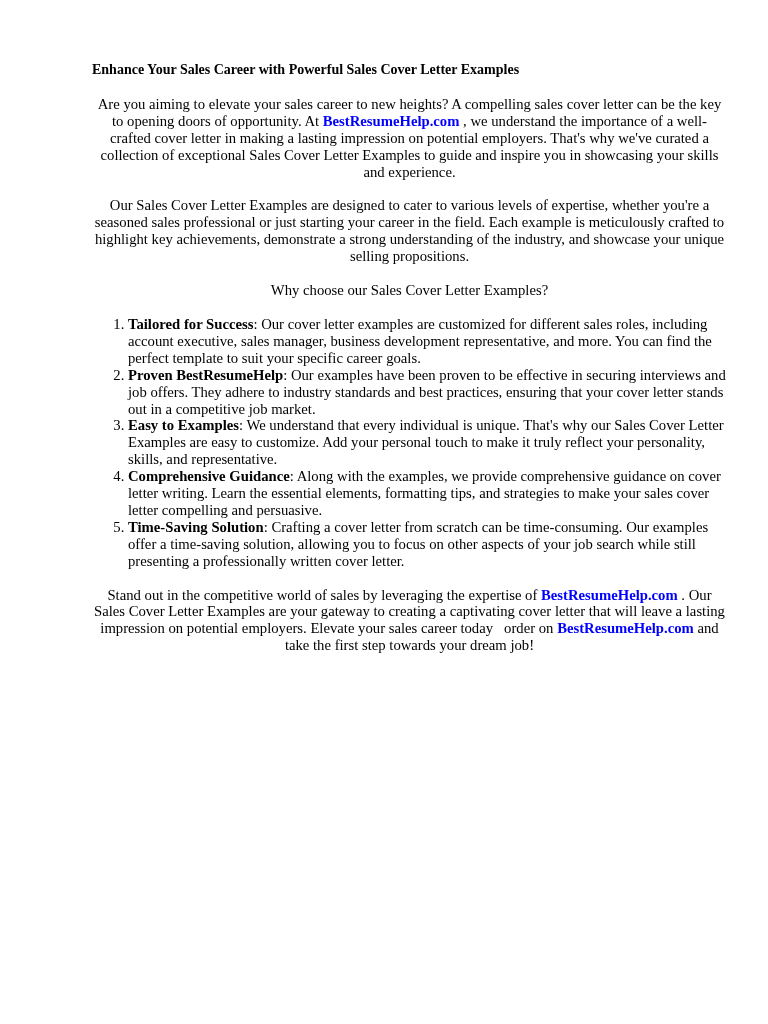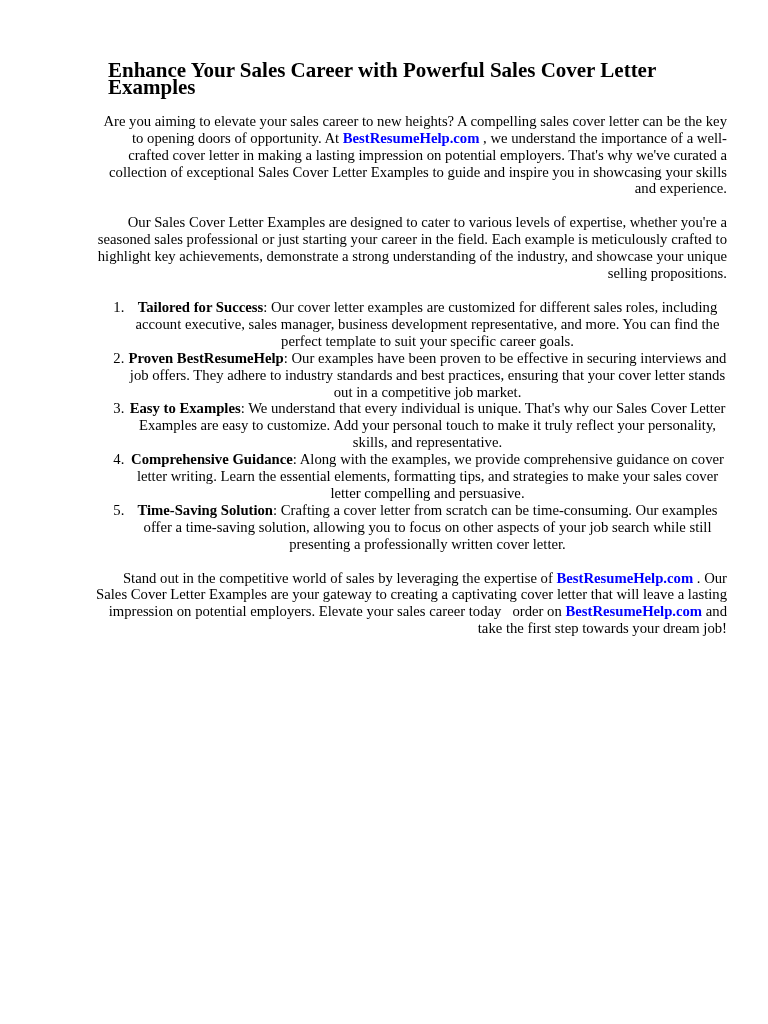--- a/index.html
+++ b/index.html
@@ -14,37 +14,36 @@
     box-sizing: border-box;
     background: #ffffff;
     padding: 62px 41px 0 92px;
     font-family: "Liberation Serif", "DejaVu Serif", serif;
     font-size: 14.7px;
     line-height: 16.9px;
     color: #000000;
     overflow: hidden;
   }
   .doc-title {
-    font-size: 21px;
+    font-size: 14px;
     font-weight: bold;
-    margin: 0 0 17px 16px;
+    margin: 0 0 17px 0;
     line-height: 16.9px;
   }
   p.para {
     margin: 0 0 17px 0;
-    text-align: right;
+    text-align: center;
   }
   ol.feature-list {
     margin: 0 0 17px 0;
     padding: 0 0 0 36px;
   }
   ol.feature-list li {
     margin: 0;
     padding: 0;
-    text-align: center;
   }
   .seg-link {
     color: #0000ff;
     font-weight: bold;
     text-decoration: none;
     cursor: pointer;
   }
   strong.item-label {
     font-weight: bold;
   }
@@ -52,20 +51,21 @@
 </head>
 <body>
 
 <div class="page">
   <h1 class="doc-title">Enhance Your Sales Career with Powerful Sales Cover Letter Examples</h1>
 
   <p class="para"><span>Are you aiming to elevate your sales career to new heights? A compelling sales cover letter can be the key to opening doors of opportunity. At </span><a class="seg-link">BestResumeHelp.com</a><span> , we understand the importance of a well-crafted cover letter in making a lasting impression on potential employers. That's why we've curated a collection of exceptional Sales Cover Letter Examples to guide and inspire you in showcasing your skills and experience.</span></p>
 
   <p class="para">Our Sales Cover Letter Examples are designed to cater to various levels of expertise, whether you're a seasoned sales professional or just starting your career in the field. Each example is meticulously crafted to highlight key achievements, demonstrate a strong understanding of the industry, and showcase your unique selling propositions.</p>
 
+  <p class="para">Why choose our Sales Cover Letter Examples?</p>
 
   <ol class="feature-list">
       <li><strong class="item-label">Tailored for Success</strong><span>: Our cover letter examples are customized for different sales roles, including account executive, sales manager, business development representative, and more. You can find the perfect template to suit your specific career goals.</span></li>
       <li><strong class="item-label">Proven BestResumeHelp</strong><span>: Our examples have been proven to be effective in securing interviews and job offers. They adhere to industry standards and best practices, ensuring that your cover letter stands out in a competitive job market.</span></li>
       <li><strong class="item-label">Easy to Examples</strong><span>: We understand that every individual is unique. That's why our Sales Cover Letter Examples are easy to customize. Add your personal touch to make it truly reflect your personality, skills, and representative.</span></li>
       <li><strong class="item-label">Comprehensive Guidance</strong><span>: Along with the examples, we provide comprehensive guidance on cover letter writing. Learn the essential elements, formatting tips, and strategies to make your sales cover letter compelling and persuasive.</span></li>
       <li><strong class="item-label">Time-Saving Solution</strong><span>: Crafting a cover letter from scratch can be time-consuming. Our examples offer a time-saving solution, allowing you to focus on other aspects of your job search while still presenting a professionally written cover letter.</span></li>
     </ol>
 
   <p class="para"><span>Stand out in the competitive world of sales by leveraging the expertise of </span><a class="seg-link">BestResumeHelp.com</a><span> . Our Sales Cover Letter Examples are your gateway to creating a captivating cover letter that will leave a lasting impression on potential employers. Elevate your sales career today &nbsp;&nbsp;order on </span><a class="seg-link">BestResumeHelp.com</a><span> and take the first step towards your dream job!</span></p>

